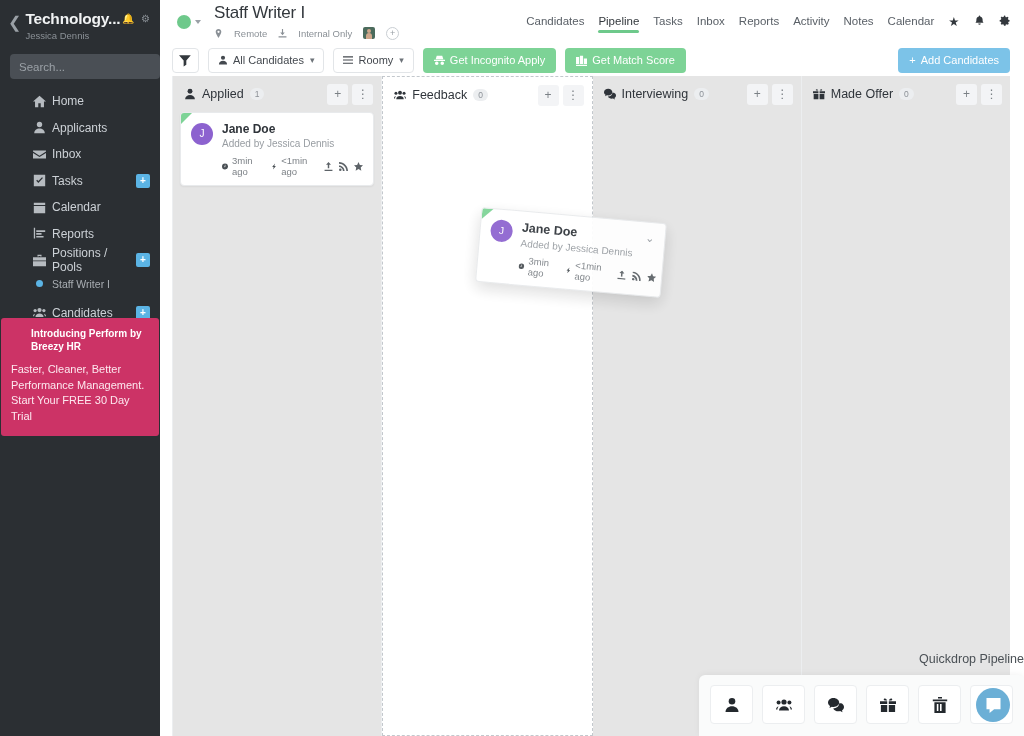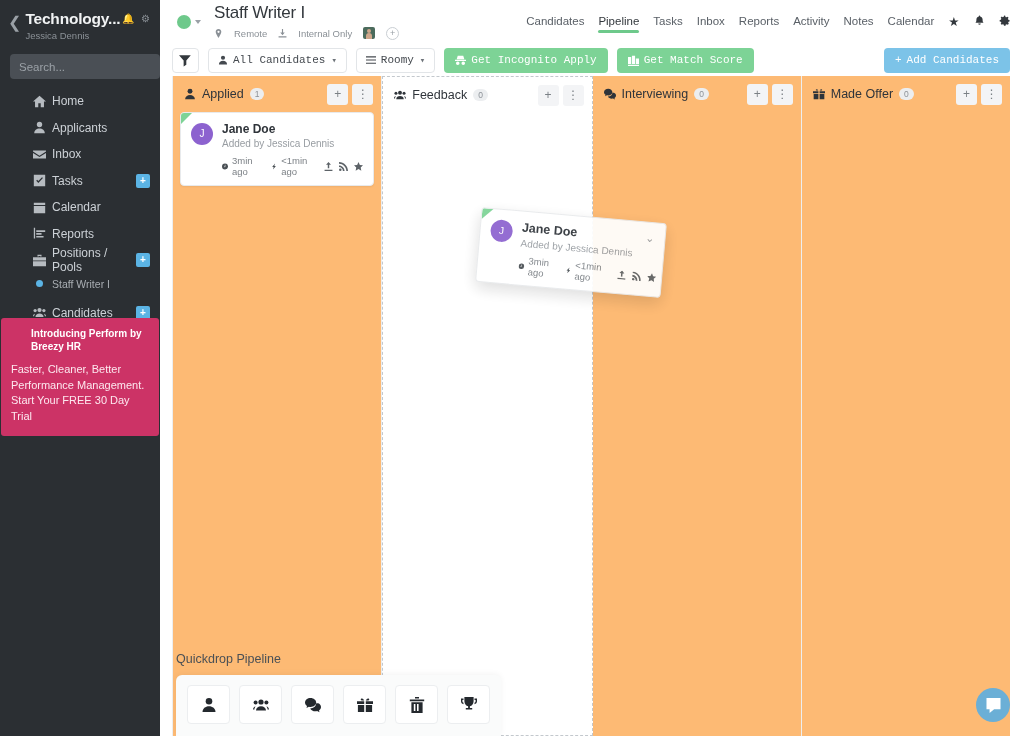--- a/index.html
+++ b/index.html
@@ -138,21 +138,20 @@
     content:""; position:absolute; left:0; right:0; bottom:-3px;
     height: 2.5px; background:#6ec98b; border-radius: 2px;
   }
   .tnav-ic { color: #33383d; font-size: 12.5px; cursor: pointer; line-height: 1; }
 
   
   .toolbar {
     height: 32px; flex: 0 0 32px;
     display: flex; align-items: center; gap: 9px;
     padding: 0 14px 0 12px;
-    font-family: Liberation Mono, monospace;
   }
   .tb-sq {
     width: 27px; height: 25px; border: 1px solid #e2e5e8; border-radius: 4px;
     background:#fff; display:flex;align-items:center;justify-content:center; cursor:pointer;
   }
   .tb-sq svg { width: 13px; height: 13px; fill: #33383d; }
   .tb-sel {
     height: 25px; border: 1px solid #e2e5e8; border-radius: 4px; background: #fff;
     display: flex; align-items: center; gap: 5px; padding: 0 9px;
     font-size: 11px; color: #44494f; cursor: pointer; font-weight: 500;
@@ -173,21 +172,21 @@
   }
 
   
   .board {
     flex: 1; display: flex; gap: 0;
     padding: 0 14px 0 12px;
     position: relative; min-height: 0;
   }
   .col {
     flex: 1 1 0; min-width: 0;
-    background: #fdba74;
+    background: #e5e5e5;
     border-right: 1px solid #eceef0;
     position: relative;
     display: flex; flex-direction: column;
   }
   .col:first-child { border-left: 1px solid #eceef0; }
   .col.drop {
     border: 1px dashed #c3c8cd;
     border-right: 1px dashed #c3c8cd;
     background: #fff;
   }
@@ -257,21 +256,21 @@
     opacity: 0.93;
     z-index: 40;
     pointer-events: none;
   }
   .card-drag .card-name { font-size: 12.5px; }
 
   
   .quickdrop {
     position: absolute;
     left: 16px; right: 0; bottom: 0;
-    display: flex; flex-direction: column; align-items: flex-start;
+    display: flex; flex-direction: column; align-items: flex-end;
     z-index: 30; pointer-events: none;
   }
   .qd-title { font-size: 12.5px; color: #4a5055; margin-bottom: 9px; }
   .qd-bar {
     background: #fafbfb;
     border-radius: 6px 6px 0 0;
     padding: 10px 11px 12px 11px;
     display: flex; gap: 9px;
     box-shadow: 0 -1px 6px rgba(0,0,0,0.05);
     pointer-events: auto;

